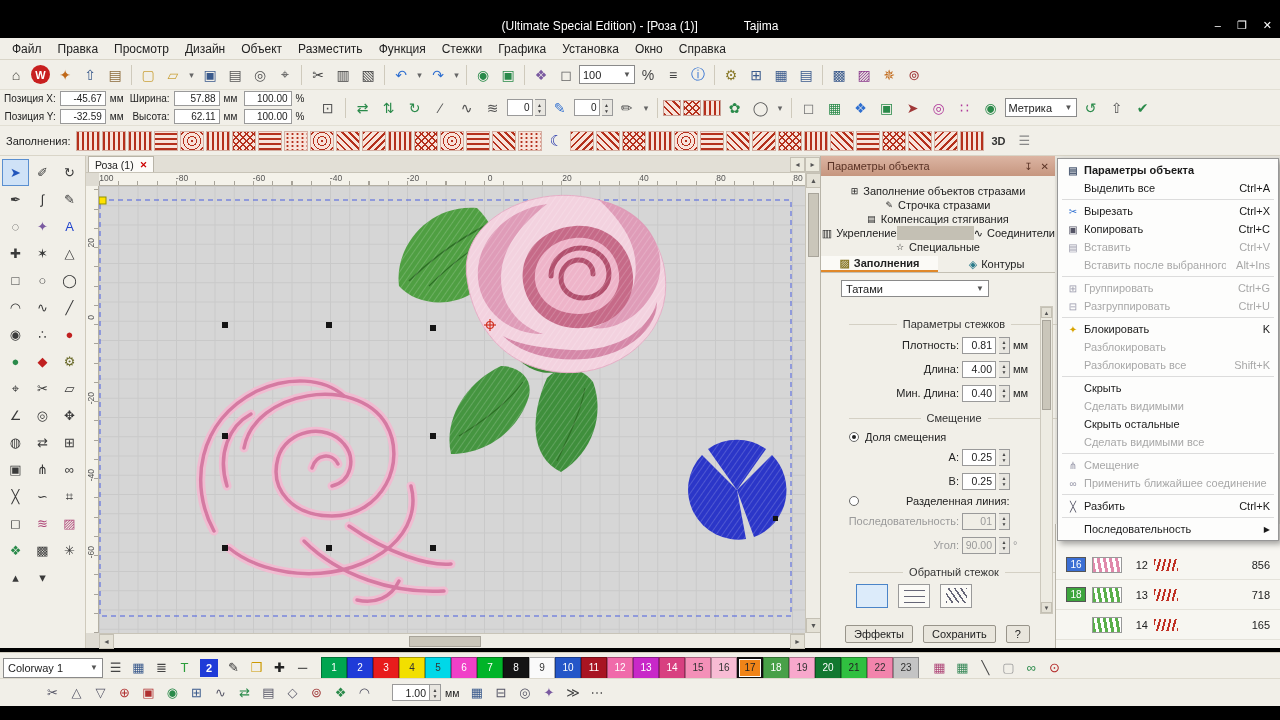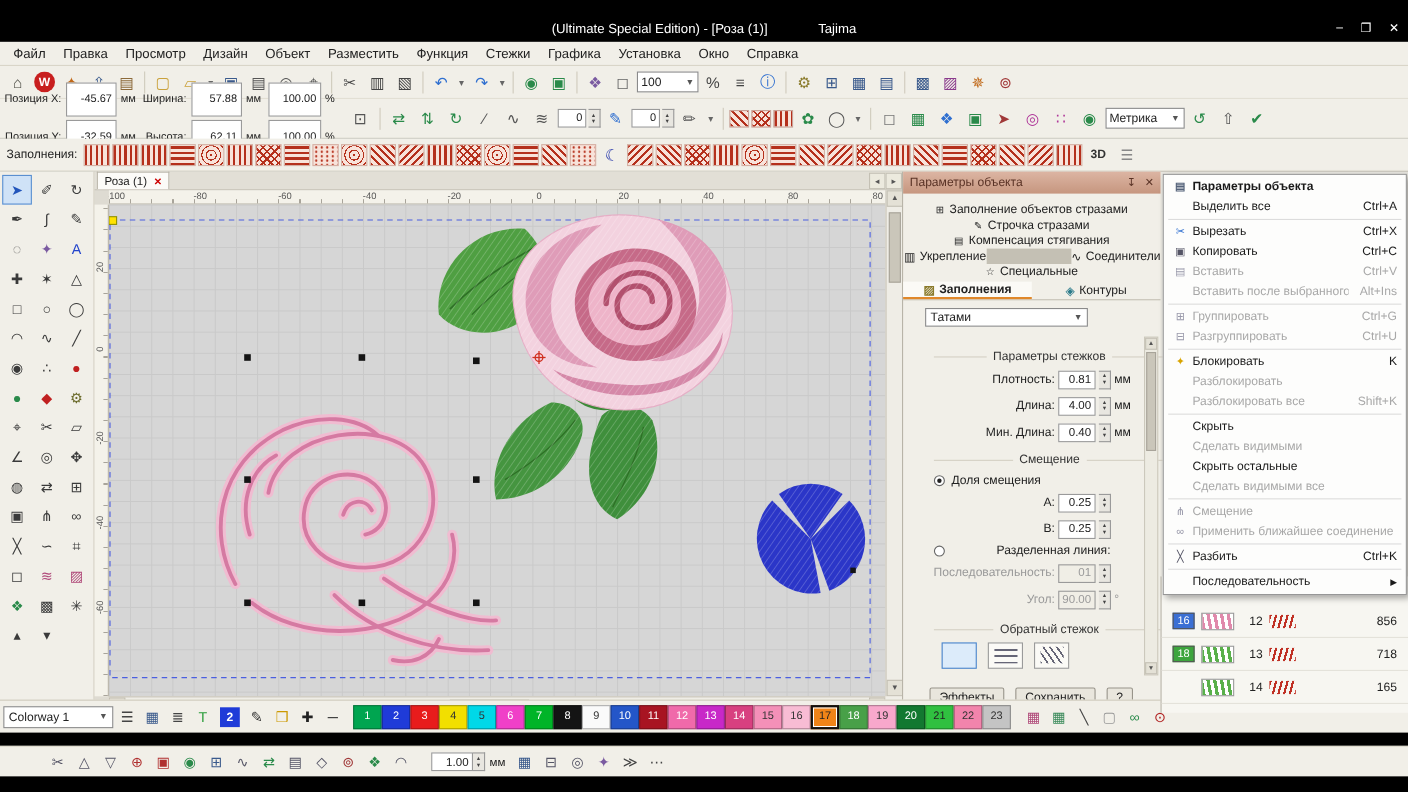--- a/index.html
+++ b/index.html
@@ -25,21 +25,21 @@
   .icon{width:24px;height:24px;display:flex;align-items:center;justify-content:center;font-size:14px;border:1px solid transparent;border-radius:2px;flex:0 0 auto;cursor:default;}
   .icon.narrow{width:11px;font-size:9px;}
   .icon.round{background:#c81f1f;color:#fff;width:19px;height:19px;border-radius:50%;font-size:11px;font-weight:bold;margin:0 2px;}
   .sep{width:1px;height:20px;background:#cfcabc;margin:0 3px;flex:0 0 auto;}
   .zoombox,.metricbox{height:19px;background:#fff;border:1px solid #8a8a8a;font-size:11px;display:flex;align-items:center;justify-content:space-between;padding:0 3px;gap:4px;flex:0 0 auto;}
   .zoombox{width:56px;}
   .metricbox{width:72px;}
   .dd{font-size:8px;color:#555;}
   .fields{display:grid;grid-template-columns:auto 46px 16px auto 46px 16px 48px 12px;column-gap:4px;row-gap:3px;font-size:10px;align-items:center;margin-right:6px;}
   .fields .lbl{text-align:right;}
-  .fin{background:#fff;border:1px solid #9a9a9a;height:31px;font-size:10px;padding:0 3px;display:flex;align-items:center;justify-content:flex-end;}
+  .fin{background:#fff;border:1px solid #9a9a9a;height:15px;font-size:10px;padding:0 3px;display:flex;align-items:center;justify-content:flex-end;}
   .num0{background:#fff;border:1px solid #9a9a9a;height:17px;width:26px;font-size:10px;display:flex;align-items:center;justify-content:flex-end;padding:0 2px;flex:0 0 auto;}
   .spin{width:11px;height:17px;border:1px solid #9a9a9a;border-left:none;background:#e8e6e0;display:flex;flex-direction:column;align-items:center;justify-content:center;flex:0 0 auto;}
   .spin::before{content:"▲";font-size:5px;line-height:6px;color:#444;}
   .spin::after{content:"▼";font-size:5px;line-height:6px;color:#444;}
   .tile{width:24px;height:20px;border:1px solid #d4b0a4;flex:0 0 auto;}
   .tile.flat{border-color:transparent;display:flex;align-items:center;justify-content:center;}
   .tile.t3d{font-weight:bold;font-size:11px;color:#333;border-color:transparent;display:flex;align-items:center;justify-content:center;}
   .tile-sm{width:18px;height:16px;border:1px solid #c9a298;}
   #fills-label{font-size:11px;margin-right:4px;flex:0 0 auto;}
 
@@ -121,21 +121,21 @@
   #seqpanel{position:absolute;left:1055px;top:368px;width:225px;height:124px;background:#f7f6f1;border-left:1px solid #b8b4a8;z-index:10;}
   .srow{height:30px;display:flex;align-items:center;gap:6px;padding:0 10px;border-bottom:1px solid #e4e2da;}
   .snum{width:20px;height:15px;color:#fff;font-size:10px;display:flex;align-items:center;justify-content:center;border:1px solid #555;flex:0 0 auto;}
   .snum.empty{border-color:transparent;}
   .sthumb{width:30px;height:16px;background:#fff;border:1px solid #999;flex:0 0 auto;}
   .sidx{width:20px;text-align:right;}
   .sstitch{width:24px;height:12px;background:repeating-linear-gradient(105deg,#c03024 0 2px,transparent 2px 5px);flex:0 0 auto;}
   .scount{margin-left:auto;}
 
   
-  #palettebar{position:absolute;top:636px;left:0;width:1280px;height:30px;background:#f1efe8;border-top:1px solid #cfcabc;display:flex;align-items:center;padding-left:3px;gap:2px;}
+  #palettebar{position:absolute;top:652px;left:0;width:1280px;height:30px;background:#f1efe8;border-top:1px solid #cfcabc;display:flex;align-items:center;padding-left:3px;gap:2px;}
   #colorway{width:100px;height:20px;background:#fff;border:1px solid #8a8a8a;font-size:11px;display:flex;align-items:center;justify-content:space-between;padding:0 4px;flex:0 0 auto;}
   .picon{width:21px;height:21px;display:flex;align-items:center;justify-content:center;font-size:13px;flex:0 0 auto;cursor:default;}
   .picon.badge2{background:#1f3bd8;color:#fff;width:18px;height:18px;font-size:11px;font-weight:bold;margin:0 3px;}
   .swatch{width:26px;height:22px;display:flex;align-items:center;justify-content:center;font-size:10px;border:1px solid rgba(0,0,0,.3);flex:0 0 auto;cursor:default;}
   .swatch.sel{border:2px solid #101010;box-shadow:inset 0 0 0 1px #fff;}
 
   
   #bottombar{position:absolute;top:678px;left:0;width:1280px;height:28px;background:#f1efe8;border-top:1px solid #ddd9cd;display:flex;align-items:center;padding-left:42px;gap:3px;}
   #bfield{display:flex;align-items:center;margin-left:14px;margin-right:4px;}
   #bfield .val{background:#fff;border:1px solid #9a9a9a;height:17px;width:38px;display:flex;align-items:center;justify-content:flex-end;padding:0 3px;font-size:10.5px;}

